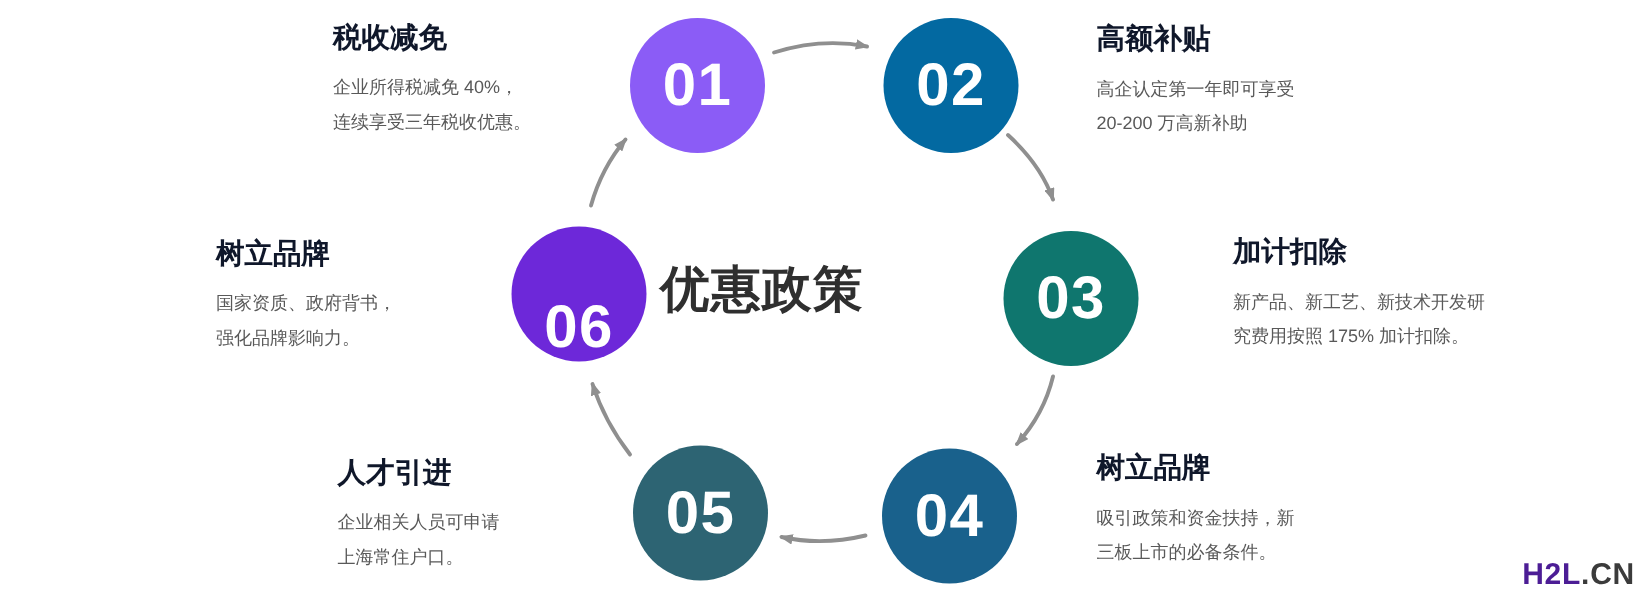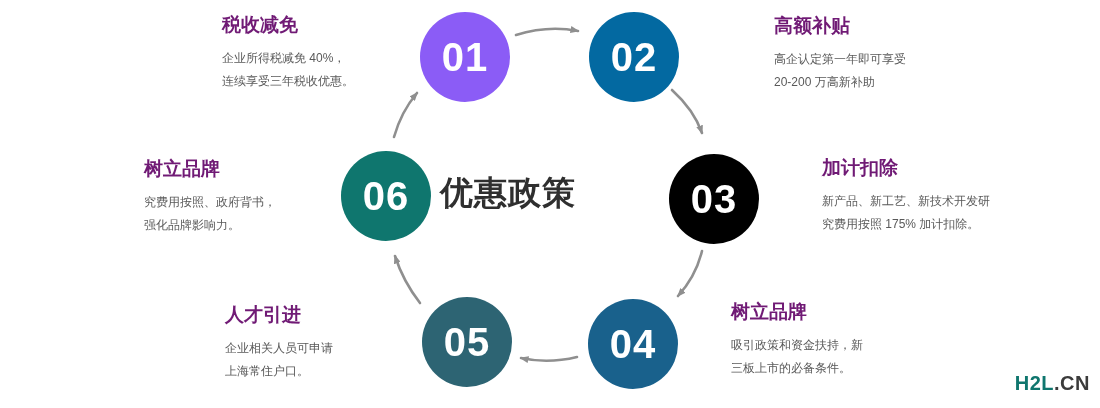--- a/index.html
+++ b/index.html
@@ -26,24 +26,24 @@
   .c5 { left: 422px; top: 297px; }
   .c6 { left: 341px; top: 151px; }
 
   .center-title {
     position: absolute; left: 440px; top: 171px; width: 222px;
     text-align: left; font-size: 33px; font-weight: bold; color: #2f2f2f;
     letter-spacing: 1px; white-space: nowrap;
   }
 
   .textblock { position: absolute; white-space: nowrap; }
-  .tb-title { font-size: 19px; font-weight: bold; color: #701a75; margin-bottom: 9px; }
+  .tb-title { font-size: 19px; font-weight: bold; color: #0f172a; margin-bottom: 9px; }
   .tb-desc { font-size: 12px; color: #595959; line-height: 23px; }
   .t1 { left: 222px; top: 12px; }
-  .t2 { left: 774px; top: 13px; }
+  .t2 { left: 731px; top: 13px; }
   .t3 { left: 795px; top: 155px; margin-left: 27px; }
   .t4 { left: 731px; top: 299px; }
   .t5 { left: 225px; top: 302px; }
   .t6 { left: 144px; top: 156px; }
 
   .watermark {
     position: absolute; right: 10px; bottom: 13px;
     font-size: 20px; font-weight: bold; letter-spacing: 0.5px; white-space: nowrap;
   }
   .wm-suffix { color: #3b3b3b; }
@@ -68,30 +68,30 @@
   </svg>
 
   <div class="center-title">优惠政策</div>
 
   <div class="circle c1" style="background-color: #8b5cf6;">
     <span>01</span>
   </div>
   <div class="circle c2" style="background-color: #0369a1;">
     <span>02</span>
   </div>
-  <div class="circle c3" style="background-color: #000000;">
+  <div class="circle c3" style="background-color: #0f766e;">
     <span>03</span>
   </div>
   <div class="circle c4" style="background-color: rgb(25, 97, 140); justify-content: center;">
     <span>04</span>
   </div>
   <div class="circle c5" style="background-color: rgb(45, 100, 115);">
     <span>05</span>
   </div>
-  <div class="circle c6" style="background-color: #0f766e;">
+  <div class="circle c6" style="background-color: #6d28d9; align-items: flex-end;">
     <span>06</span>
   </div>
 
   <div class="textblock t1">
     <div class="tb-title">税收减免</div>
     <div class="tb-desc">
       <span>企业所得税减免 40%，</span><br>
       <span>连续享受三年税收优惠。</span>
     </div>
   </div>
@@ -124,22 +124,22 @@
     <div class="tb-title">人才引进</div>
     <div class="tb-desc">
       <span>企业相关人员可申请</span><br>
       <span>上海常住户口。</span>
     </div>
   </div>
 
   <div class="textblock t6">
     <div class="tb-title">树立品牌</div>
     <div class="tb-desc">
-      <span>究费用按照、政府背书，</span><br>
+      <span>国家资质、政府背书，</span><br>
       <span>强化品牌影响力。</span>
     </div>
   </div>
 
   <div class="watermark">
-    <span class="wm-brand" style="color: #0f766e; text-align: center;">H2L</span><span class="wm-suffix">.CN</span>
+    <span class="wm-brand" style="color: #4c1d95; text-align: center;">H2L</span><span class="wm-suffix">.CN</span>
   </div>
 
 </div>
 
 </body></html>

